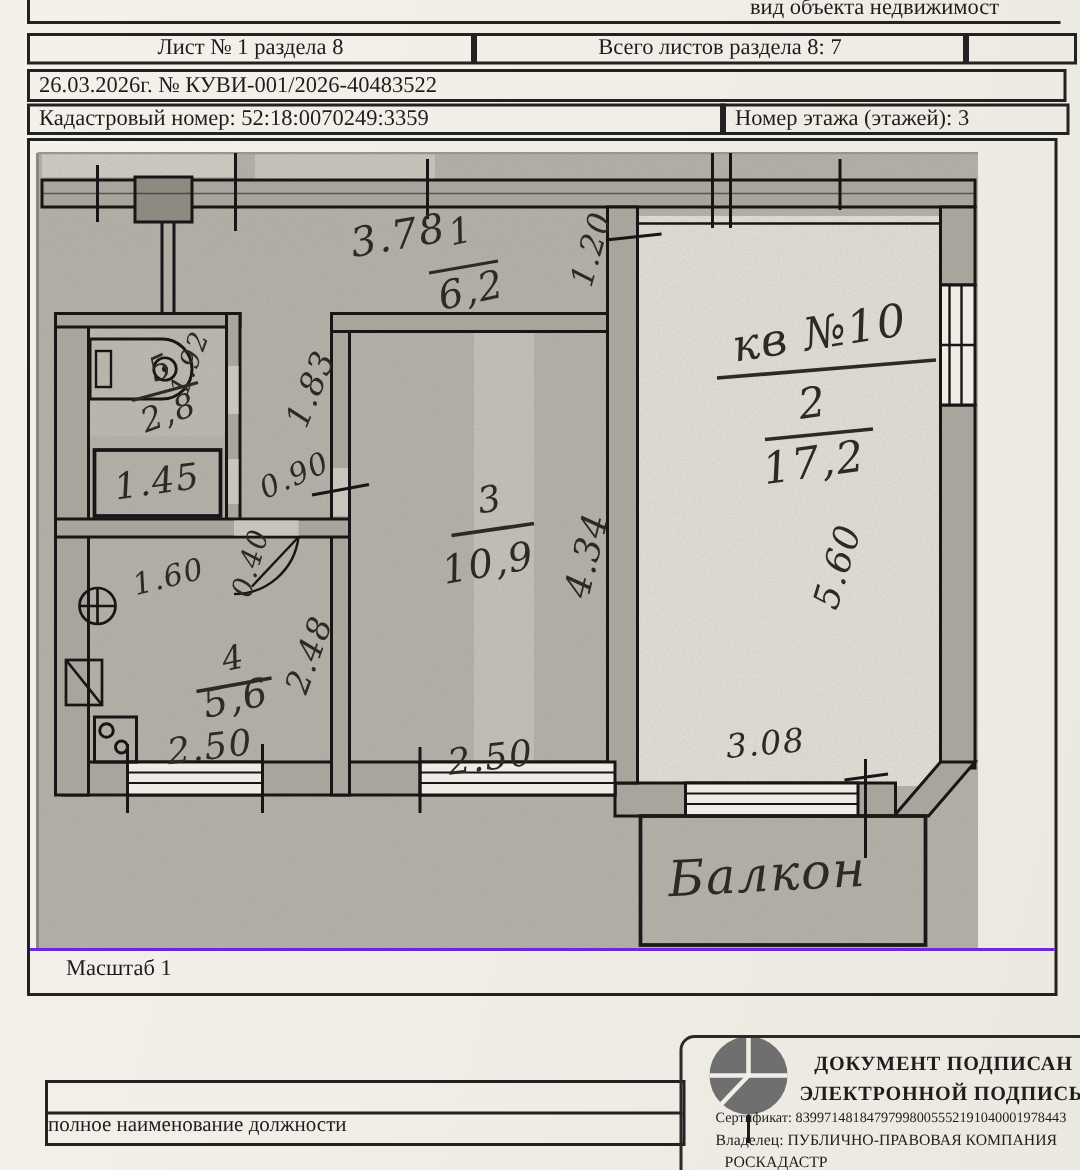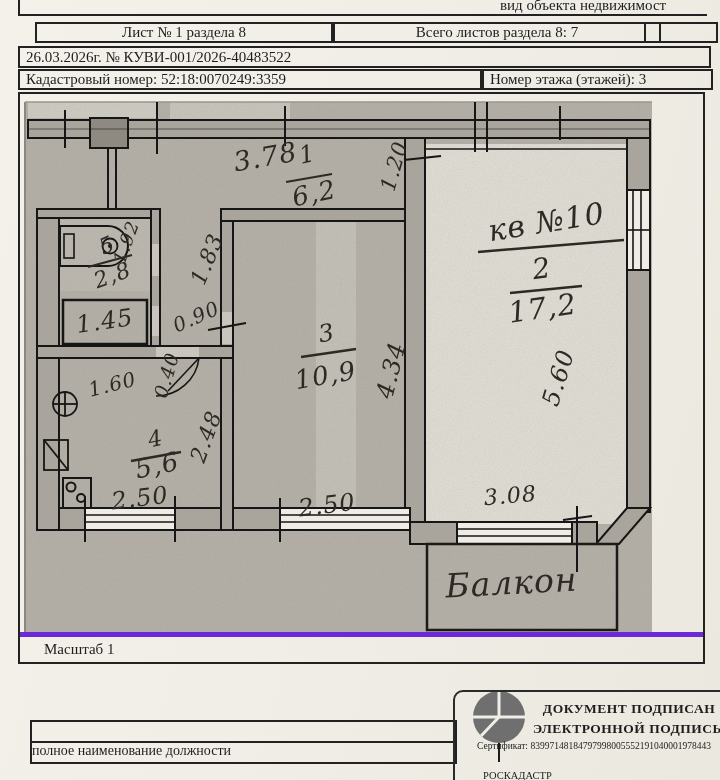--- a/index.html
+++ b/index.html
@@ -3,21 +3,21 @@
 <meta charset="utf-8">
 <style>
   html,body{margin:0;padding:0;}
   body{
     width:720px;height:780px;overflow:hidden;position:relative;
     background:linear-gradient(105deg,#f4f1ea 0%,#f1eee7 45%,#ebe8e0 100%);
     font-family:"Liberation Serif",serif;color:#1d1d1d;
   }
   .abs{position:absolute;}
   .cell{border:2px solid #222;background:transparent;font-size:15px;color:#1d1d1d;}
-  .cell.center{display:flex;align-items:center;justify-content:center;margin-left:17px;}
+  .cell.center{display:flex;align-items:center;justify-content:center;}
   .cell.left{display:flex;align-items:center;justify-content:flex-start;}
   .hand{font-family:"DejaVu Serif",serif;font-style:italic;fill:#2d2a26;letter-spacing:1px;}
   .stamp-box{border:2.5px solid #2a2a2a;border-radius:10px;background:transparent;}
   .stamp-title{font-size:13.5px;font-weight:600;letter-spacing:.5px;text-align:center;white-space:nowrap;}
   .stamp-small{font-size:10.5px;white-space:nowrap;}
 </style>
 </head>
 <body>
 
 <div class="abs" style="left:18px;top:-6px;width:687px;height:20px;border-left:2px solid #222;border-bottom:2px solid #222;"></div>
@@ -202,35 +202,36 @@
       <text class="hand" transform="translate(139,380) rotate(-12)" font-size="26">5,6</text>
 
       <text class="hand" transform="translate(121,412) rotate(-7)" font-size="24">2.50</text>
       <text class="hand" transform="translate(308,419) rotate(-7)" font-size="24">2.50</text>
       <text class="hand" transform="translate(491,409) rotate(-5)" font-size="22">3.08</text>
 
       <text class="hand" transform="translate(492,500) rotate(-3)" font-size="33">Балкон</text>
     </g>
   </svg>
 
-  <div class="abs" style="left:0;top:538px;width:683px;height:27px;border-top:5px solid #6d28d9;">
+  <div class="abs" style="left:0;top:538px;width:683px;height:27px;border-top:2px solid #6d28d9;">
     <span class="abs" style="left:24px;top:4px;font-size:15px;">Масштаб 1</span>
   </div>
 </div>
 
 <div class="abs" style="left:30px;top:720px;width:423px;height:40px;border:2px solid #222;">
   <div class="abs" style="left:0;top:0;width:100%;height:19px;border-bottom:2px solid #222;"></div>
   <div class="abs" style="left:0;top:21px;width:100%;text-align:left;font-size:14px;">полное наименование должности</div>
 </div>
 
 <div class="abs stamp-box" style="left:453px;top:690px;width:280px;height:100px;">
   <svg width="60" height="74" viewBox="0 0 60 74" style="position:absolute;left:14px;top:0;">
     <circle cx="30" cy="25" r="26" fill="#6f6f6f"></circle>
     <line x1="30" y1="0" x2="30" y2="25" stroke="#f1eee7" stroke-width="3"></line>
     <line x1="4" y1="25" x2="56" y2="25" stroke="#f1eee7" stroke-width="3"></line>
     <line x1="30" y1="25" x2="12" y2="44" stroke="#f1eee7" stroke-width="3"></line>
     <line x1="30" y1="51" x2="30" y2="70" stroke="#1c1c1c" stroke-width="2"></line>
   </svg>
   <div class="abs stamp-title" style="left:78px;top:9px;width:192px;">ДОКУМЕНТ ПОДПИСАН</div>
   <div class="abs stamp-title" style="left:78px;top:29px;width:192px;">ЭЛЕКТРОННОЙ ПОДПИСЬЮ</div>
   <div class="abs stamp-small" style="left:22px;top:49px;font-size:9.5px;">Сертификат: 83997148184797998005552191040001978443</div>
+  <div class="abs stamp-small" style="left:22px;top:63px;">Владелец: ПУБЛИЧНО-ПРАВОВАЯ КОМПАНИЯ</div>
   <div class="abs stamp-small" style="left:28px;top:78px;">РОСКАДАСТР</div>
 </div>
 
 </body></html>

